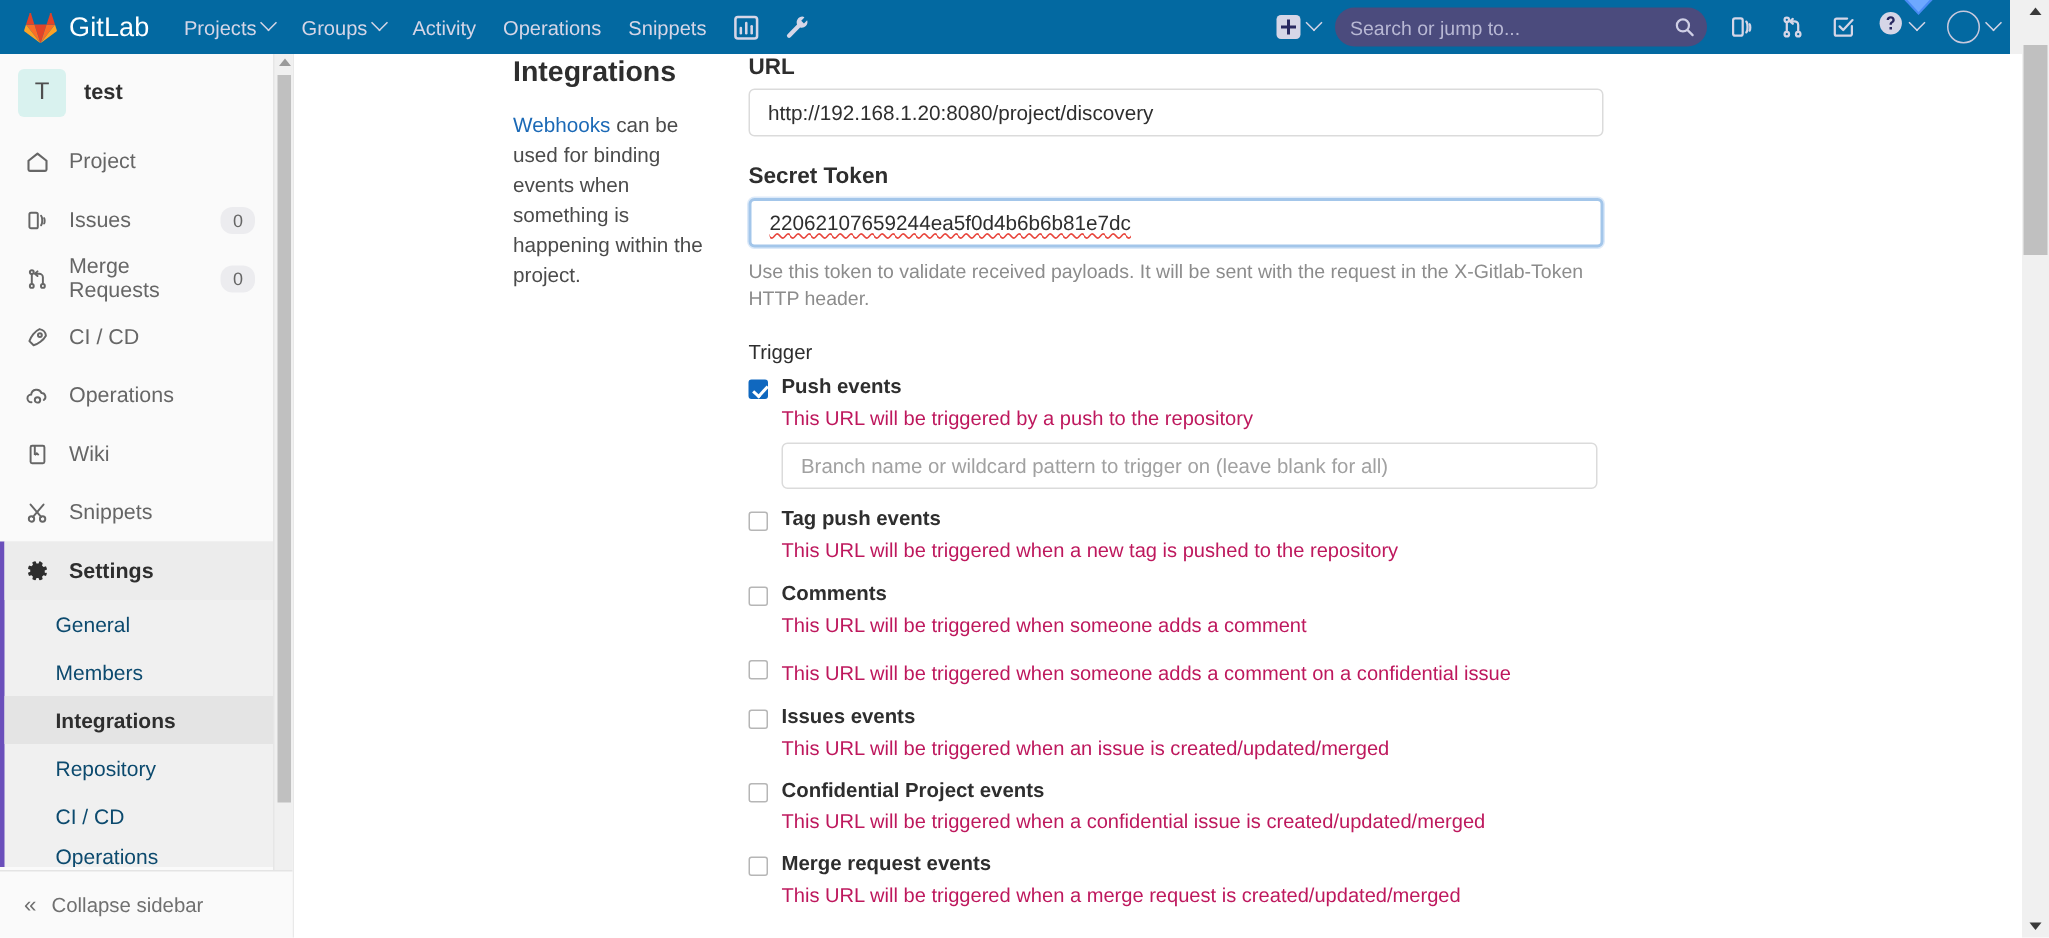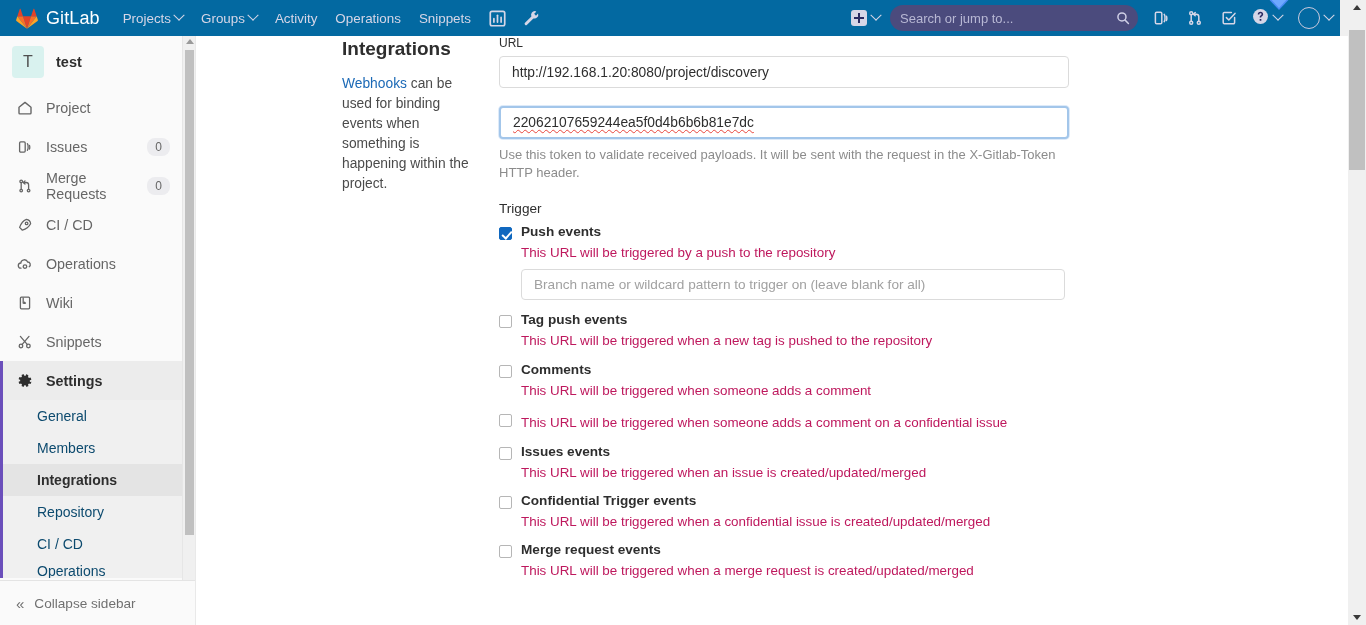--- a/index.html
+++ b/index.html
@@ -195,21 +195,21 @@
     margin-top: 0; line-height: 1.35;
   }
   .section-desc {
     margin-top: 12px; font-size: 13.8px; line-height: 1.45; color: #4b4b4b;
   }
   .link-blue { color: #1b69b6; text-decoration: none; cursor: pointer; }
 
   .right-col { flex: 1 1 auto; padding-right: 0; max-width: 570px; }
 
   .field-label {
-    font-size: 12px; color: #2e2e2e; font-weight: 400;
+    font-size: 15px; color: #2e2e2e; font-weight: 700;
     margin-bottom: 6px; display: block;
   }
   .form-input {
     width: 100%; height: 32px; border: 1px solid #dbdbdb;
     border-radius: 4px; padding: 0 12px; font-size: 13.8px;
     font-family: inherit; color: #2e2e2e; background: #fff; outline: none;
   }
   .form-input::placeholder { color: #919191; }
   .form-input.focused {
     border: 2px solid #a3c6ea;
@@ -525,20 +525,21 @@
     </div>
 
     <div class="right-col">
 
       <div class="field-group">
         <label class="field-label">URL</label>
         <input class="form-input" type="text" value="http://192.168.1.20:8080/project/discovery" style="">
       </div>
 
       <div class="field-group">
+        <label class="field-label">Secret Token</label>
         <div class="form-input focused" style="display:flex;align-items:center;">
           <span class="spellcheck">22062107659244ea5f0d4b6b6b81e7dc</span>
         </div>
         <div class="field-help">Use this token to validate received payloads. It will be sent with the request in the X-Gitlab-Token HTTP header.</div>
       </div>
 
       <div class="trigger-title">Trigger</div>
 
       <div class="trig-item">
         <div class="trig-box">
@@ -588,21 +589,21 @@
           <div class="trig-name">Issues events</div>
           <div class="trig-desc">This URL will be triggered when an issue is created/updated/merged</div>
         </div>
       </div>
 
       <div class="trig-item">
         <div class="trig-box">
           <span class="cbox"></span>
         </div>
         <div class="trig-body">
-          <div class="trig-name">Confidential Trigger events</div>
+          <div class="trig-name">Confidential Project events</div>
           <div class="trig-desc">This URL will be triggered when a confidential issue is created/updated/merged</div>
         </div>
       </div>
 
       <div class="trig-item">
         <div class="trig-box">
           <span class="cbox"></span>
         </div>
         <div class="trig-body">
           <div class="trig-name">Merge request events</div>

